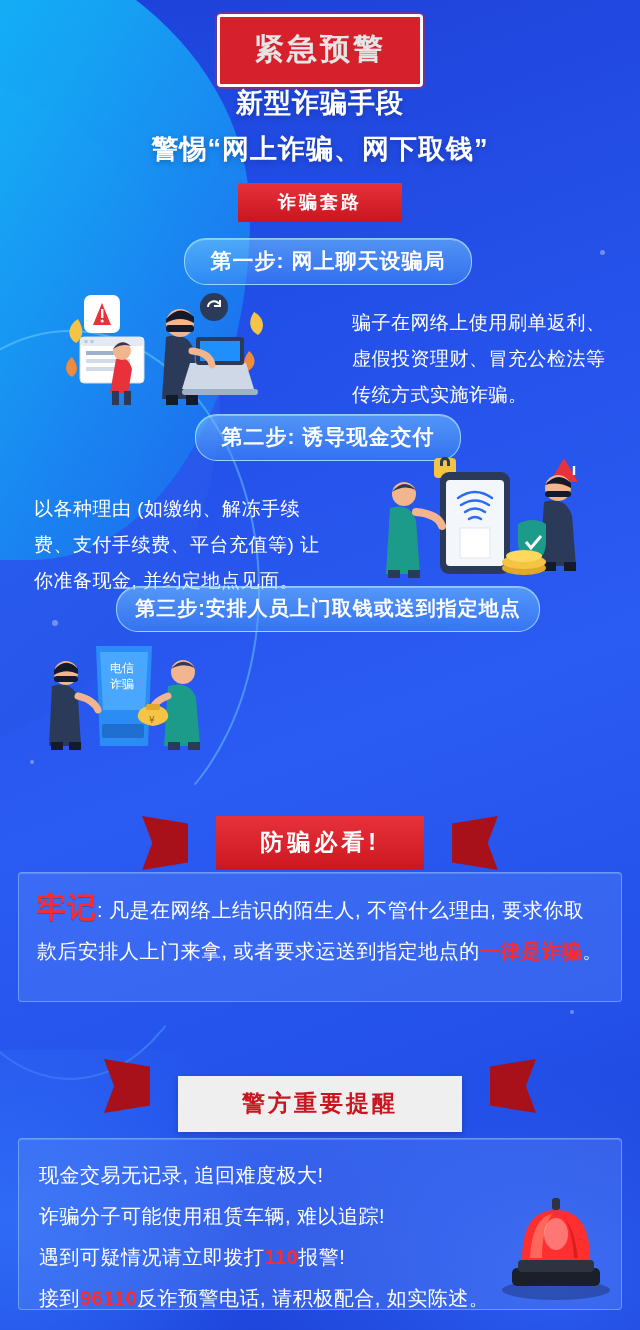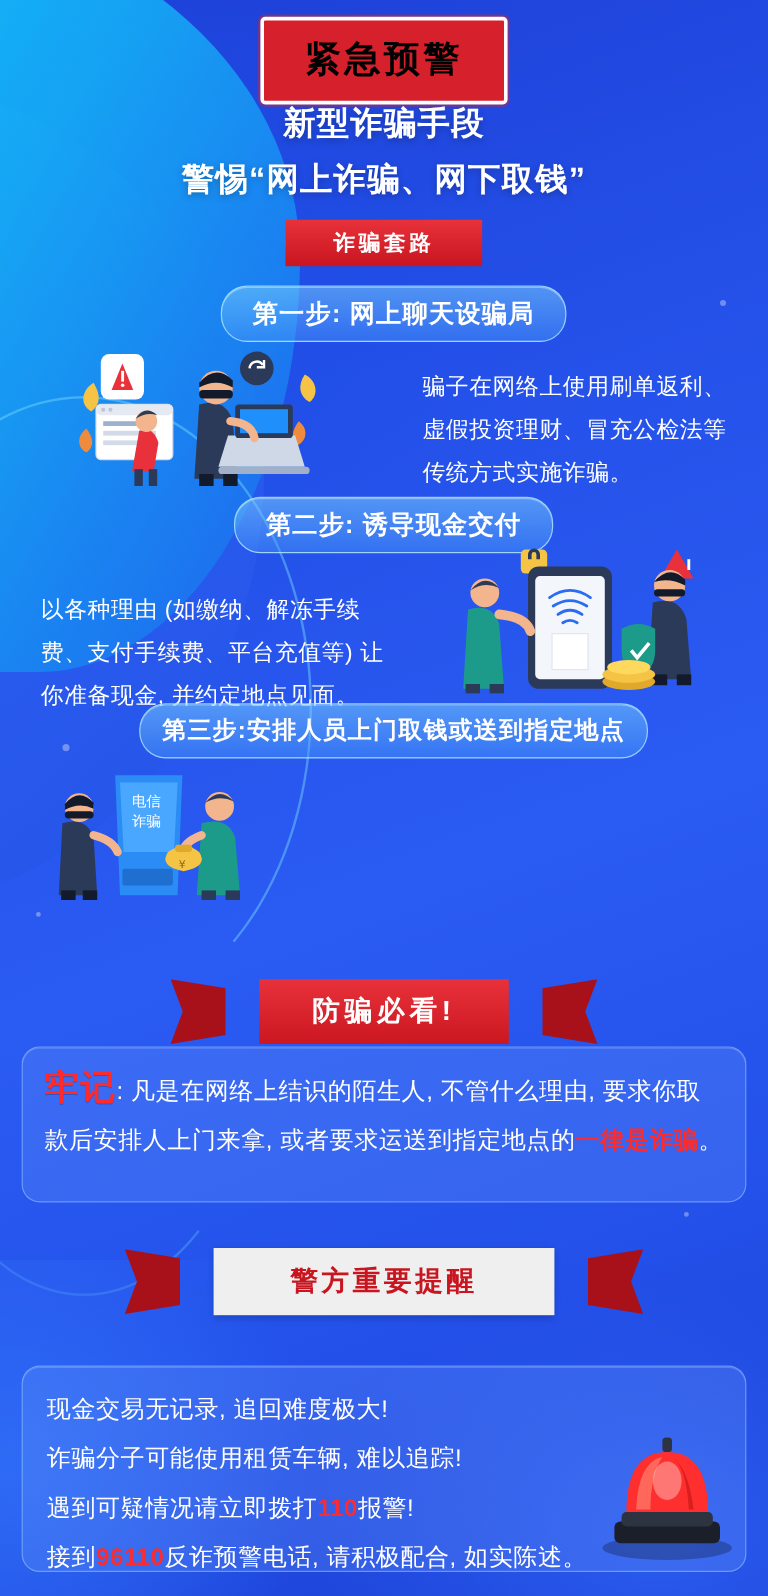--- a/index.html
+++ b/index.html
@@ -72,21 +72,21 @@
   .page { position: relative; width: 640px; height: 1330px; }
 
   
   .emergency-wrap {
     position: absolute; left: 0; right: 0; top: 14px;
     display: flex; justify-content: center;
   }
   .emergency {
     position: relative;
     background: #d6212d;
-    color: #000000;
+    color: #e5e5e5;
     font-size: 30px;
     font-weight: bold;
     letter-spacing: 3px;
     padding: 12px 34px 14px;
     border: 3px solid #ffffff;
     border-radius: 4px;
     box-shadow: 0 0 0 2px rgba(214,33,45,.45);
   }
 
   
@@ -123,20 +123,21 @@
 
   .ribbon-big {
     position: relative;
     background: #efefef;
     color: #c8151f;
     font-weight: bold;
     font-size: 23px;
     letter-spacing: 3px;
     padding: 12px 64px 13px;
     box-shadow: 0 2px 6px rgba(0,0,0,.2);
+    margin-top: 36px;
   }
   .ribbon-big-outer { position: relative; display: flex; align-items: center; gap: 28px; }
   .ribbon-tail {
     width: 46px; height: 54px;
     background: #a8101a;
   }
   .ribbon-tail.left { clip-path: polygon(0 0, 100% 14%, 100% 86%, 0 100%, 22% 50%); }
   .ribbon-tail.right { clip-path: polygon(0 14%, 100% 0, 78% 50%, 100% 100%, 0 86%); }
 
   .ribbon-red-big {
@@ -170,21 +171,21 @@
     font-size: 19px;
     line-height: 36px;
     letter-spacing: .5px;
   }
 
   
   .box {
     position: absolute;
     background: rgba(125,170,255,.22);
     border: 1px solid rgba(170,215,255,.45);
-    border-radius: 15px;
+    border-radius: 4px;
     color: #fff;
     box-shadow: inset 0 1px 0 rgba(255,255,255,.18);
   }
   .box-text { font-size: 20px; line-height: 41px; letter-spacing: .5px; }
   .keyword-red {
     color: #ff2b2b;
     font-weight: bold;
     font-size: 29px;
     letter-spacing: 1px;
     text-shadow: 0 1px 0 rgba(0,0,0,.2);

